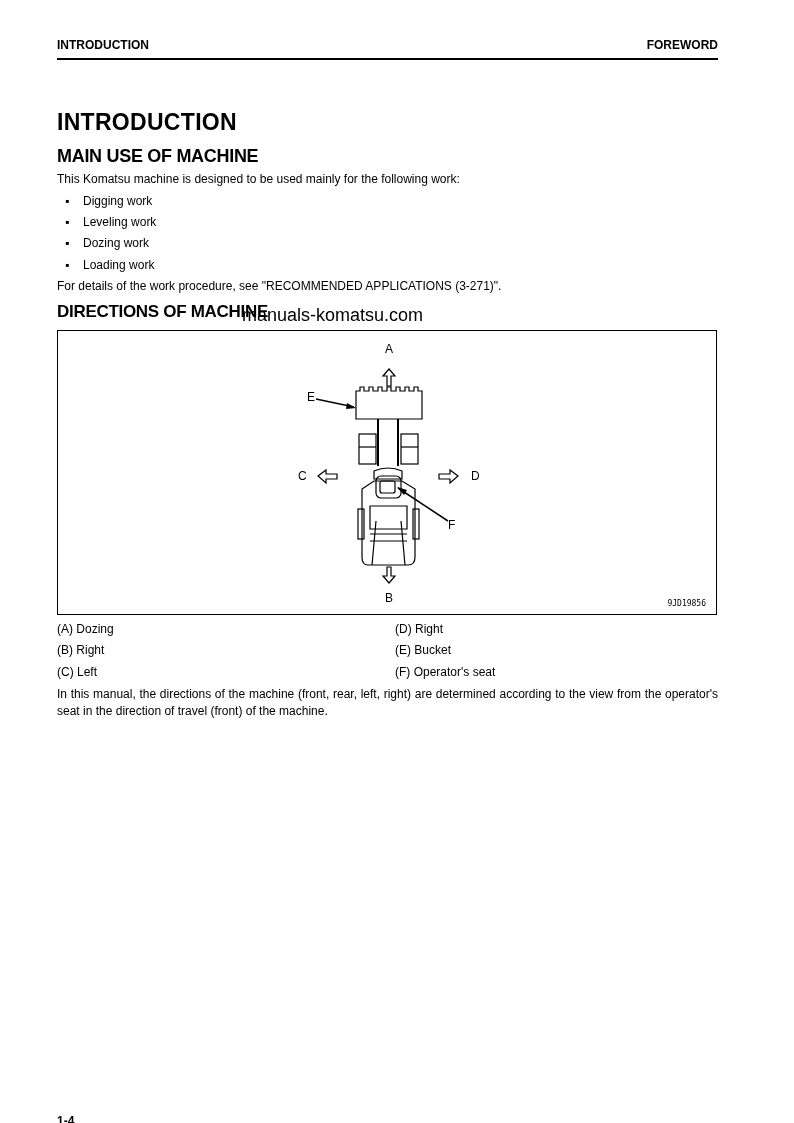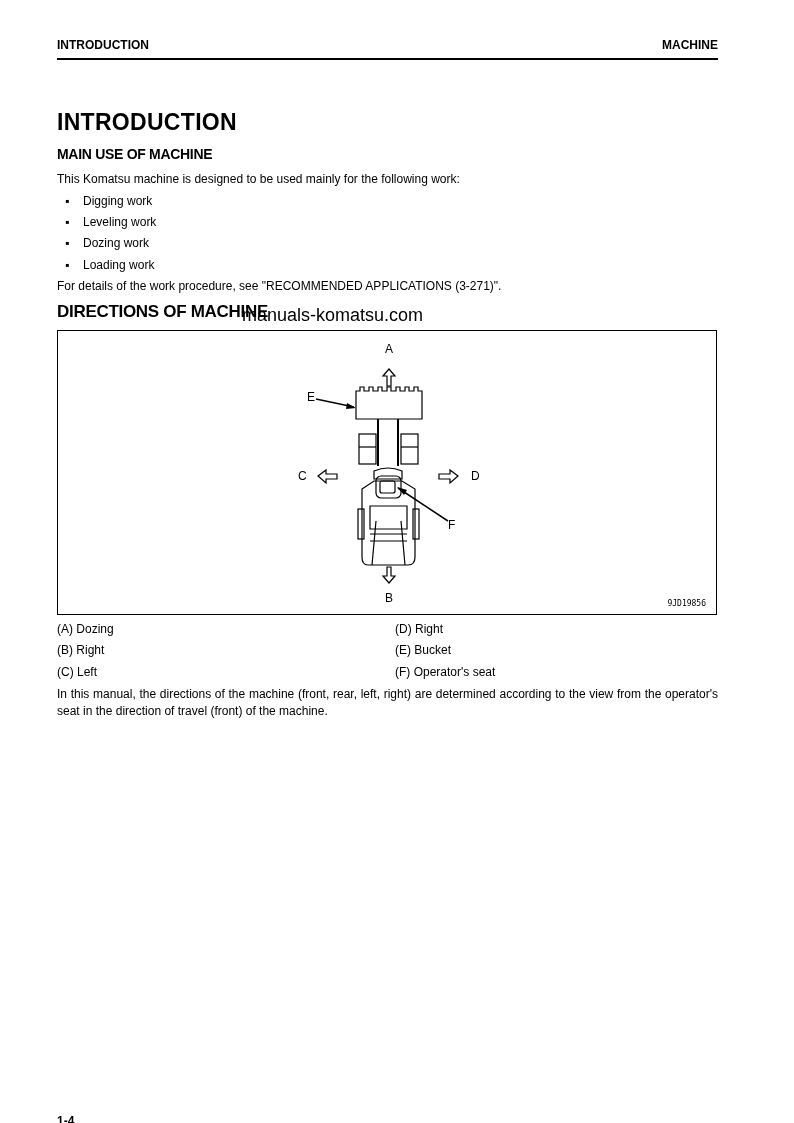--- a/index.html
+++ b/index.html
@@ -3,39 +3,39 @@
 <meta charset="utf-8">
 <style>
   html, body { margin: 0; padding: 0; background: #ffffff; }
   body { width: 794px; height: 1123px; position: relative; overflow: hidden;
          font-family: "Liberation Sans", sans-serif; color: #000; }
   .hdr { position: absolute; top: 38px; left: 57px; width: 661px; height: 20px;
          border-bottom: 2px solid #000; font-size: 12px; font-weight: bold; }
   .hdr .l { position: absolute; left: 0; top: 0; }
   .hdr .r { position: absolute; right: 0; top: 0; }
   .h1 { position: absolute; left: 57px; top: 109px; font-size: 23px; font-weight: bold; letter-spacing: 0.3px; }
-  .h2 { position: absolute; left: 57px; font-size: 14px; font-weight: bold; letter-spacing: -0.3px; }
+  .h2 { position: absolute; left: 57px; font-size: 18px; font-weight: bold; letter-spacing: -0.3px; }
   .p { position: absolute; left: 57px; font-size: 12px; }
   .bullet { position: absolute; left: 65px; font-size: 12px; }
   .bullet .dot { display: inline-block; width: 18px; }
   .watermark { position: absolute; left: 242px; top: 305px; font-size: 18px; font-weight: normal; color: #000; }
   .figure { position: absolute; left: 57px; top: 330px; width: 660px; height: 285px;
             border: 1px solid #000; box-sizing: border-box; }
   .figid { position: absolute; right: 10px; bottom: 6px; font-size: 8px; font-family: "DejaVu Sans Mono", monospace; padding-left: 24px; }
   .cap { position: absolute; font-size: 12px; }
   .body2 { position: absolute; left: 57px; top: 686px; width: 661px; font-size: 12px; line-height: 17px; text-align: justify; }
   .foot { position: absolute; left: 57px; top: 1114px; font-size: 12px; font-weight: bold; }
   svg text { font-family: "Liberation Sans", sans-serif; }
 </style>
 </head>
 <body>
 
 <div class="hdr">
   <span class="l">INTRODUCTION</span>
-  <span class="r">MACHINE</span>
+  <span class="r">FOREWORD</span>
 </div>
 
 <div class="h1">INTRODUCTION</div>
 
 <div class="h2" style="top:146px">MAIN USE OF MACHINE</div>
 <div class="p" style="top:172px">This Komatsu machine is designed to be used mainly for the following work:</div>
 
 <div class="bullet" style="top:194px"><span class="dot">▪</span><span>Digging work</span></div>
 <div class="bullet" style="top:215px"><span class="dot">▪</span><span>Leveling work</span></div>
 <div class="bullet" style="top:236px"><span class="dot">▪</span><span>Dozing work</span></div>

